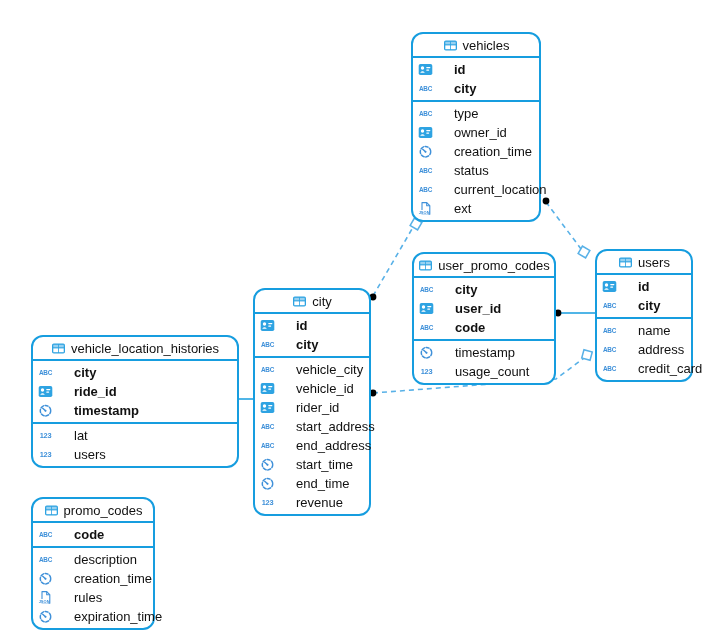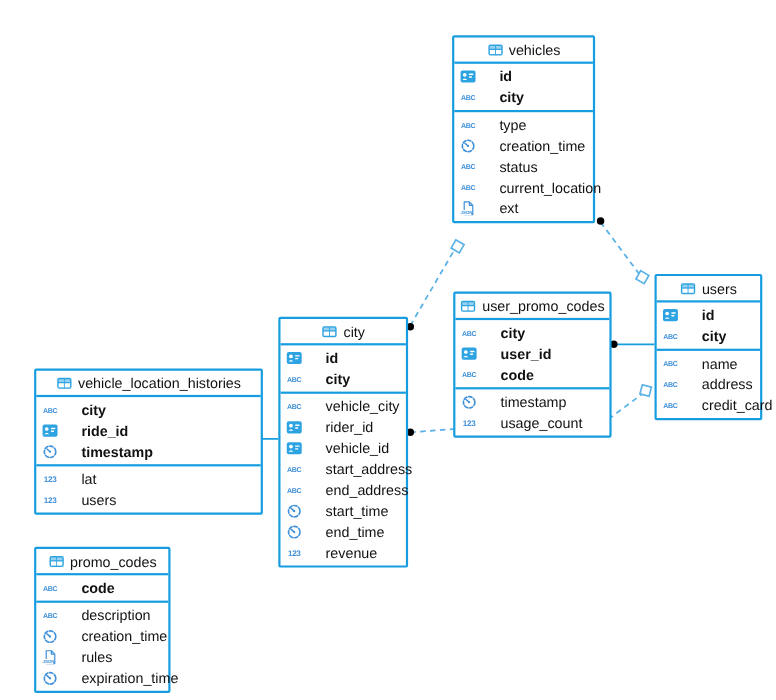--- a/index.html
+++ b/index.html
@@ -3,21 +3,21 @@
 <meta charset="utf-8">
 <style>
   html,body{margin:0;padding:0;background:#fff;}
   .canvas{
     position:relative;width:705px;height:636px;background:#ffffff;overflow:hidden;
     font-family:"Liberation Sans",sans-serif;
   }
   svg.connectors{position:absolute;left:0;top:0;width:705px;height:636px;}
   .tbl{
     position:absolute;background:#ffffff;border:2px solid var(--border,#169ddf);
-    border-radius:2px;box-sizing:border-box;
+    border-radius:12px;box-sizing:border-box;
   }
   .tbl-header{
     display:flex;align-items:center;justify-content:center;gap:5px;
     height:20px;padding:1px 4px;font-size:13px;color:#111;white-space:nowrap;
   }
   .tbl-section{border-top:2px solid var(--border,#169ddf);padding:2px 0;}
   .frow{
     display:flex;align-items:center;gap:21px;height:19px;padding:0 5px;
     font-size:13px;color:#111;white-space:nowrap;
   }
@@ -85,20 +85,32 @@
           <span class="icon">
             <svg width="15" height="15" viewBox="0 0 15 15">
       <text x="7.5" y="10" text-anchor="middle" font-family="Liberation Sans,sans-serif" font-size="6.4" font-weight="bold" fill="#3e90d9" letter-spacing="-0.3">ABC</text>
             </svg>
           </span>
           <span class="flabel">type</span>
         </div>
         <div class="frow">
           <span class="icon">
             <svg width="15" height="15" viewBox="0 0 15 15">
+      <rect x="0.7" y="2" width="13.6" height="11" rx="1.8" fill="#2ea3e2"></rect>
+      <circle cx="4.5" cy="6" r="1.7" fill="#fff"></circle>
+      <path d="M2.2 10.7 Q4.5 7.9 6.8 10.7 Z" fill="#fff"></path>
+      <rect x="8.2" y="4.9" width="4.2" height="1.3" rx="0.6" fill="#fff"></rect>
+      <rect x="8.2" y="7.4" width="3" height="1.3" rx="0.6" fill="#fff"></rect>
+            </svg>
+          </span>
+          <span class="flabel">owner_id</span>
+        </div>
+        <div class="frow">
+          <span class="icon">
+            <svg width="15" height="15" viewBox="0 0 15 15">
       <circle cx="7.5" cy="7.7" r="5.2" fill="none" stroke="#3e90d9" stroke-width="1.5" stroke-dasharray="3 1.7" stroke-linecap="round"></circle>
       <path d="M7.5 7.7 L4.7 5.2" stroke="#3e90d9" stroke-width="1.4" stroke-linecap="round"></path>
       <circle cx="7.5" cy="7.7" r="1" fill="#3e90d9"></circle>
             </svg>
           </span>
           <span class="flabel">creation_time</span>
         </div>
         <div class="frow">
           <span class="icon">
             <svg width="15" height="15" viewBox="0 0 15 15">
@@ -121,21 +133,21 @@
       <path d="M4 1.6 H8.7 L11.8 4.7 V13.2 H4 Z" fill="#fff" stroke="#3e90d9" stroke-width="1.1" stroke-linejoin="round"></path>
       <path d="M8.7 1.6 V4.7 H11.8" fill="none" stroke="#3e90d9" stroke-width="1.1" stroke-linejoin="round"></path>
       <rect x="1.6" y="9" width="9" height="4.6" fill="#fff"></rect>
       <text x="6.1" y="12.8" text-anchor="middle" font-family="Liberation Sans,sans-serif" font-size="4" font-weight="bold" fill="#3e90d9">JSON</text>
             </svg>
           </span>
           <span class="flabel">ext</span>
         </div>
       </div>
     </div>
-    <div class="tbl" style="left: 412px; top: 265px; width: 144px;">
+    <div class="tbl" style="left: 412px; top: 252px; width: 144px;">
       <div class="tbl-header">
         <span class="icon">
           <svg width="15" height="15" viewBox="0 0 15 15">
       <rect x="1" y="2.5" width="13" height="10" rx="1.8" fill="#2ea3e2"></rect>
       <rect x="2.3" y="3.8" width="4.8" height="2.5" fill="#fff" opacity="0.5"></rect>
       <rect x="7.9" y="3.8" width="4.8" height="2.5" fill="#fff" opacity="0.5"></rect>
       <rect x="2.3" y="7.4" width="4.8" height="3.8" fill="#fff"></rect>
       <rect x="7.9" y="7.4" width="4.8" height="3.8" fill="#fff"></rect>
           </svg>
         </span>
@@ -301,33 +313,33 @@
         <div class="frow">
           <span class="icon">
             <svg width="15" height="15" viewBox="0 0 15 15">
       <rect x="0.7" y="2" width="13.6" height="11" rx="1.8" fill="#2ea3e2"></rect>
       <circle cx="4.5" cy="6" r="1.7" fill="#fff"></circle>
       <path d="M2.2 10.7 Q4.5 7.9 6.8 10.7 Z" fill="#fff"></path>
       <rect x="8.2" y="4.9" width="4.2" height="1.3" rx="0.6" fill="#fff"></rect>
       <rect x="8.2" y="7.4" width="3" height="1.3" rx="0.6" fill="#fff"></rect>
             </svg>
           </span>
+          <span class="flabel">vehicle_id</span>
+        </div>
+        <div class="frow">
+          <span class="icon">
+            <svg width="15" height="15" viewBox="0 0 15 15">
+      <rect x="0.7" y="2" width="13.6" height="11" rx="1.8" fill="#2ea3e2"></rect>
+      <circle cx="4.5" cy="6" r="1.7" fill="#fff"></circle>
+      <path d="M2.2 10.7 Q4.5 7.9 6.8 10.7 Z" fill="#fff"></path>
+      <rect x="8.2" y="4.9" width="4.2" height="1.3" rx="0.6" fill="#fff"></rect>
+      <rect x="8.2" y="7.4" width="3" height="1.3" rx="0.6" fill="#fff"></rect>
+            </svg>
+          </span>
           <span class="flabel">rider_id</span>
-        </div>
-        <div class="frow">
-          <span class="icon">
-            <svg width="15" height="15" viewBox="0 0 15 15">
-      <rect x="0.7" y="2" width="13.6" height="11" rx="1.8" fill="#2ea3e2"></rect>
-      <circle cx="4.5" cy="6" r="1.7" fill="#fff"></circle>
-      <path d="M2.2 10.7 Q4.5 7.9 6.8 10.7 Z" fill="#fff"></path>
-      <rect x="8.2" y="4.9" width="4.2" height="1.3" rx="0.6" fill="#fff"></rect>
-      <rect x="8.2" y="7.4" width="3" height="1.3" rx="0.6" fill="#fff"></rect>
-            </svg>
-          </span>
-          <span class="flabel">vehicle_id</span>
         </div>
         <div class="frow">
           <span class="icon">
             <svg width="15" height="15" viewBox="0 0 15 15">
       <text x="7.5" y="10" text-anchor="middle" font-family="Liberation Sans,sans-serif" font-size="6.4" font-weight="bold" fill="#3e90d9" letter-spacing="-0.3">ABC</text>
             </svg>
           </span>
           <span class="flabel">start_address</span>
         </div>
         <div class="frow">

